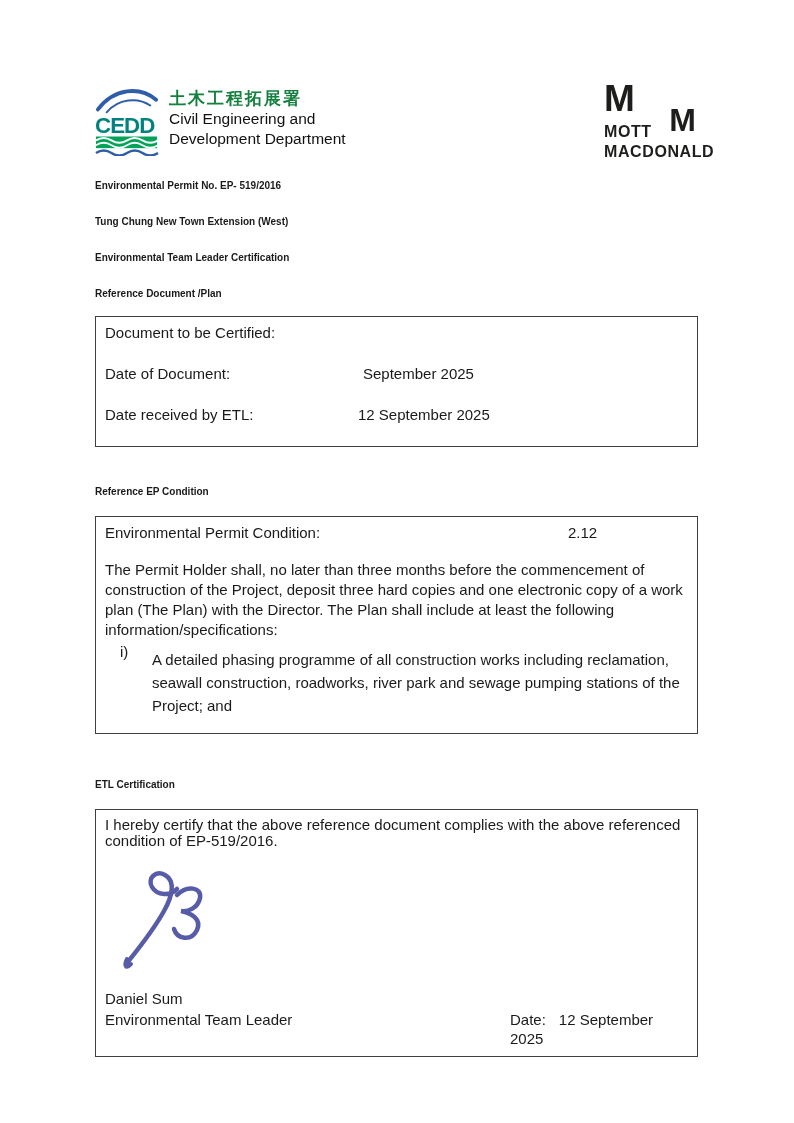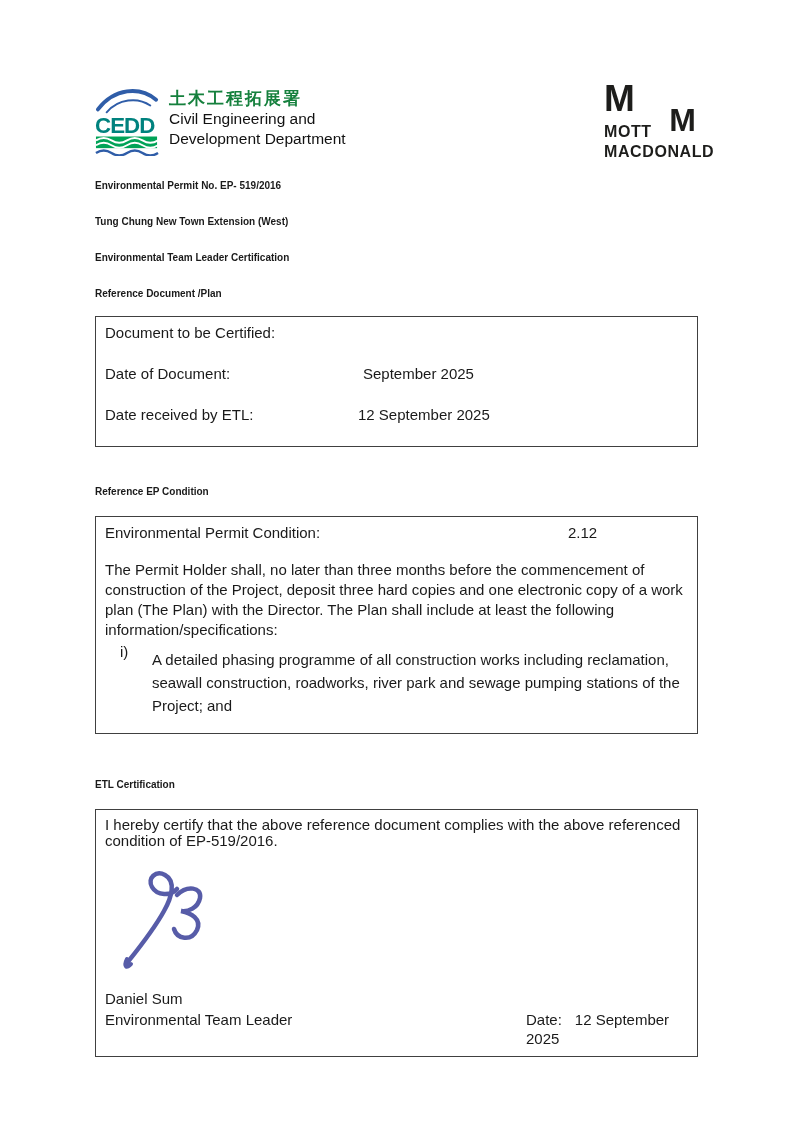--- a/index.html
+++ b/index.html
@@ -49,21 +49,21 @@
   .list{ margin-top:0; }
   .list-item{ display:flex; line-height:23px; }
   .list-marker{ width:32px; margin-left:15px; flex-shrink:0; }
   .list-text{ flex:1;margin-top:8px; }
 
   .box.etl{ margin-top:16px; padding-bottom:8px; }
   .statement{ line-height:16px; }
   .signature{ margin:16px 0 0 14px; height:110px; }
   .signature svg{ width:100px; height:106px; }
   .name{ margin-top:14px; line-height:19px; }
-  .sig-row{ display:flex; margin-top:2px; line-height:19px;gap:16px; }
+  .sig-row{ display:flex; margin-top:2px; line-height:19px; }
   .role{ width:405px; flex-shrink:0; }
   .date-label{ margin-right:13px; }
 </style>
 </head>
 <body>
 
 <div class="content">
 
   <div class="masthead">
     <div class="cedd">

